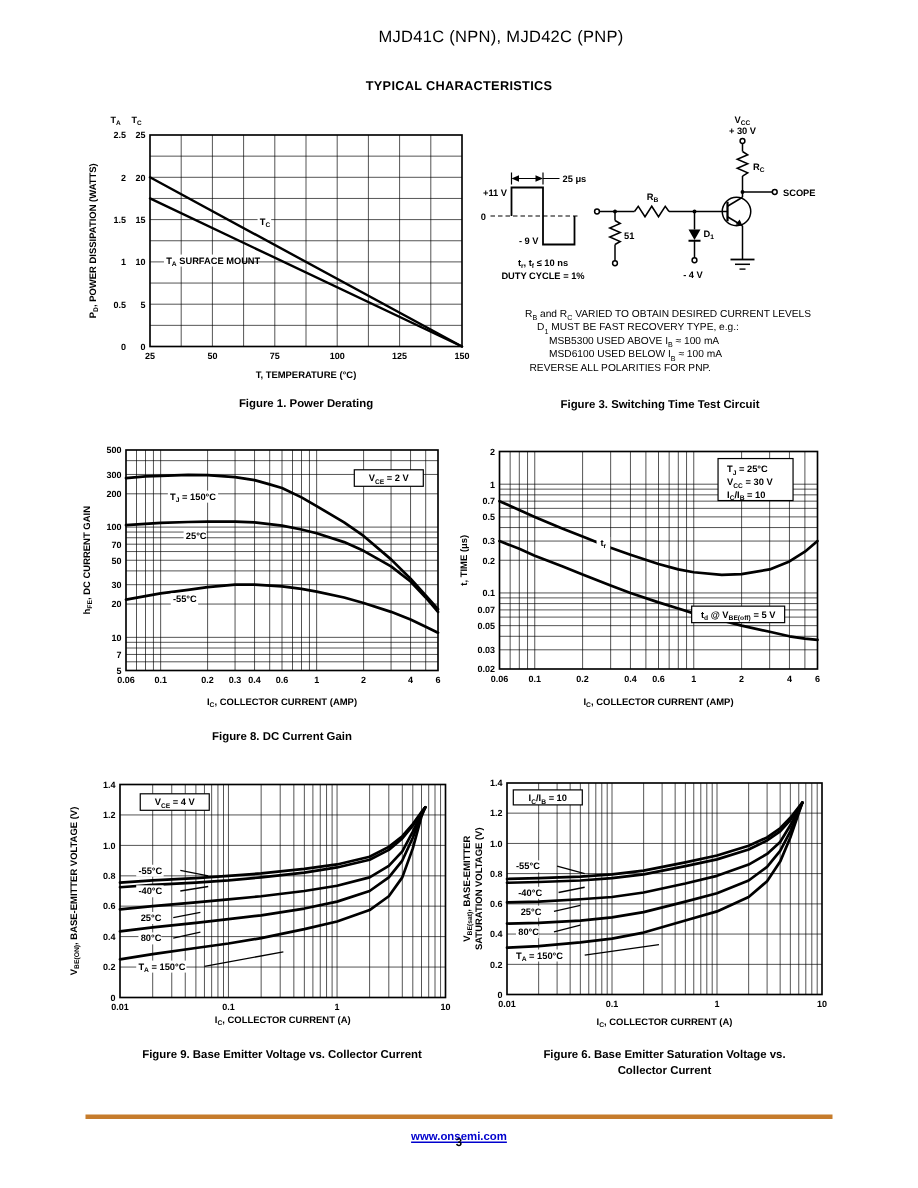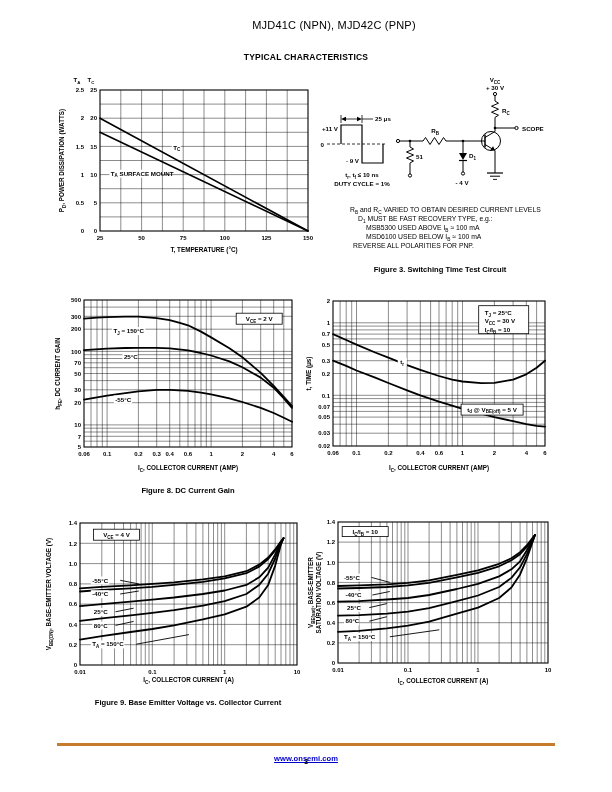--- a/index.html
+++ b/index.html
@@ -437,23 +437,25 @@
       <text class="clab" x="147" y="110" text-anchor="middle"><tspan>- 4 V</tspan></text>
     </svg>
   </div>
 
   <div class="note" style="left:350px;top:206px">R<sub>B</sub> and R<sub>C</sub> VARIED TO OBTAIN DESIRED CURRENT LEVELS</div>
   <div class="note" style="left:358px;top:215px">D<sub>1</sub> MUST BE FAST RECOVERY TYPE, e.g.:</div>
   <div class="note" style="left:366px;top:224px">MSB5300 USED ABOVE I<sub>B</sub> ≈ 100 mA</div>
   <div class="note" style="left:366px;top:233px">MSD6100 USED BELOW I<sub>B</sub> ≈ 100 mA</div>
   <div class="note" style="left:353px;top:242px">REVERSE ALL POLARITIES FOR PNP.</div>
 
+  <div class="caption" style="left:104px;top:263px;width:200px">Figure 1. Power Derating</div>
   <div class="caption" style="left:340px;top:264px;width:200px">Figure 3. Switching Time Test Circuit</div>
   <div class="caption" style="left:88px;top:485px;width:200px">Figure 8. DC Current Gain</div>
   <div class="caption" style="left:93px;top:697px;width:190px">Figure 9. Base Emitter Voltage vs. Collector Current</div>
+  <div class="caption" style="left:345px;top:697px;width:196px">Figure 6. Base Emitter Saturation Voltage vs. Collector Current</div>
 
   <div class="footer-rule" style="background: rgb(198, 124, 44);"></div>
   <div class="footer-link-wrap">
     <a class="footer-link" style="color: rgb(0, 0, 205);">www.onsemi.com</a>
   </div>
   <div class="page-number">3</div>
 
 </div>
 
 </body></html>

